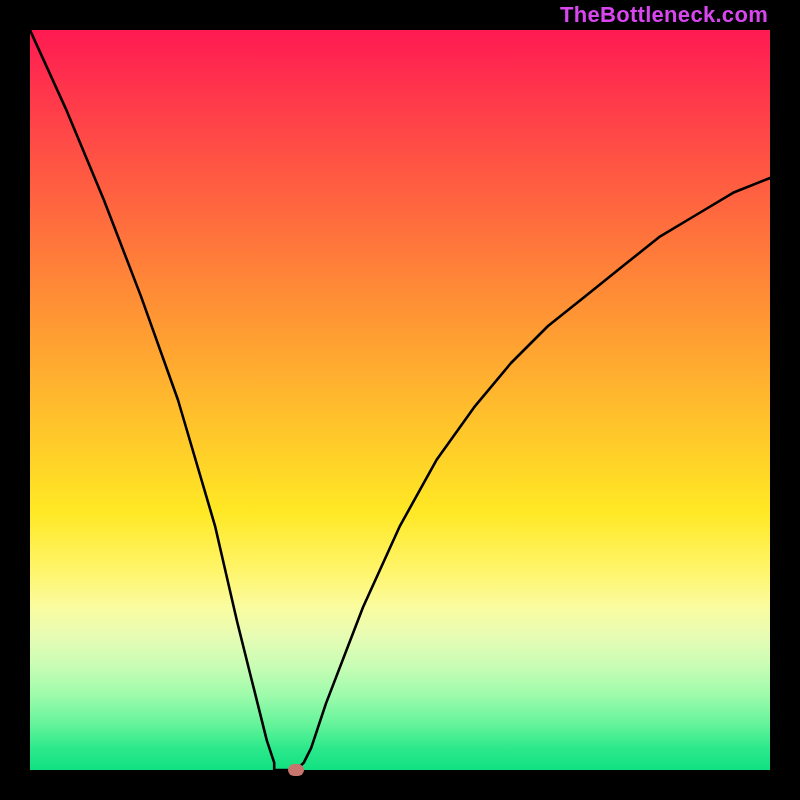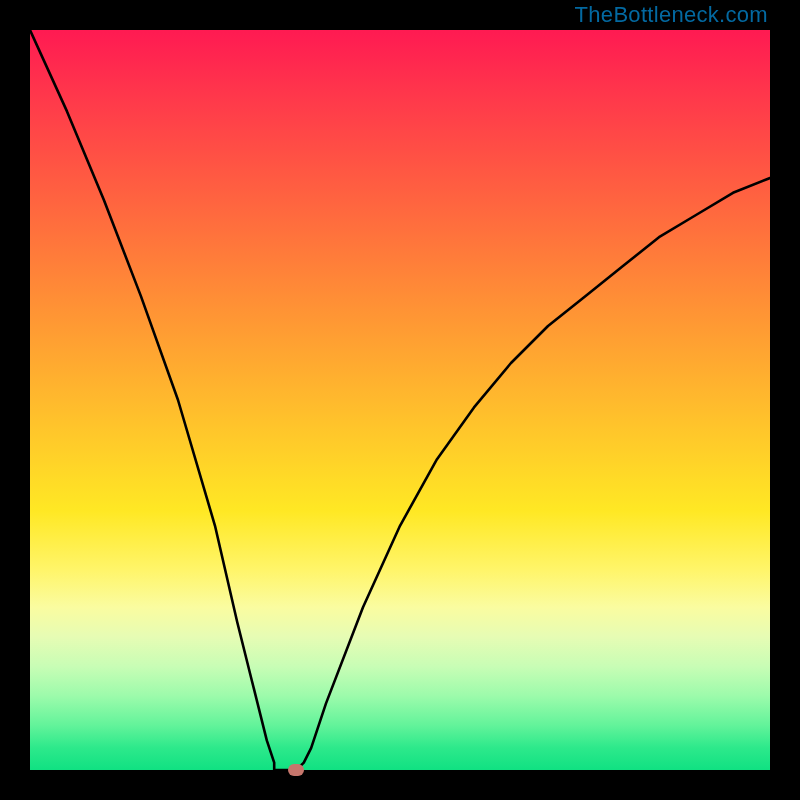--- a/index.html
+++ b/index.html
@@ -51,23 +51,23 @@
     position: absolute;
     width: 16px;
     height: 12px;
     border-radius: 6px;
     transform: translate(-50%, -50%);
   }
   .watermark {
     position: absolute;
     top: 2px;
     right: 32px;
-    color: #0369a1;
+    color: #d946ef;
     font-size: 22px;
-    font-weight: 400;
+    font-weight: 700;
     letter-spacing: 0.3px;
     user-select: none;
   }
 </style>
 </head>
 <body>
 
 <div class="frame">
   <div class="watermark">TheBottleneck.com</div>
 

